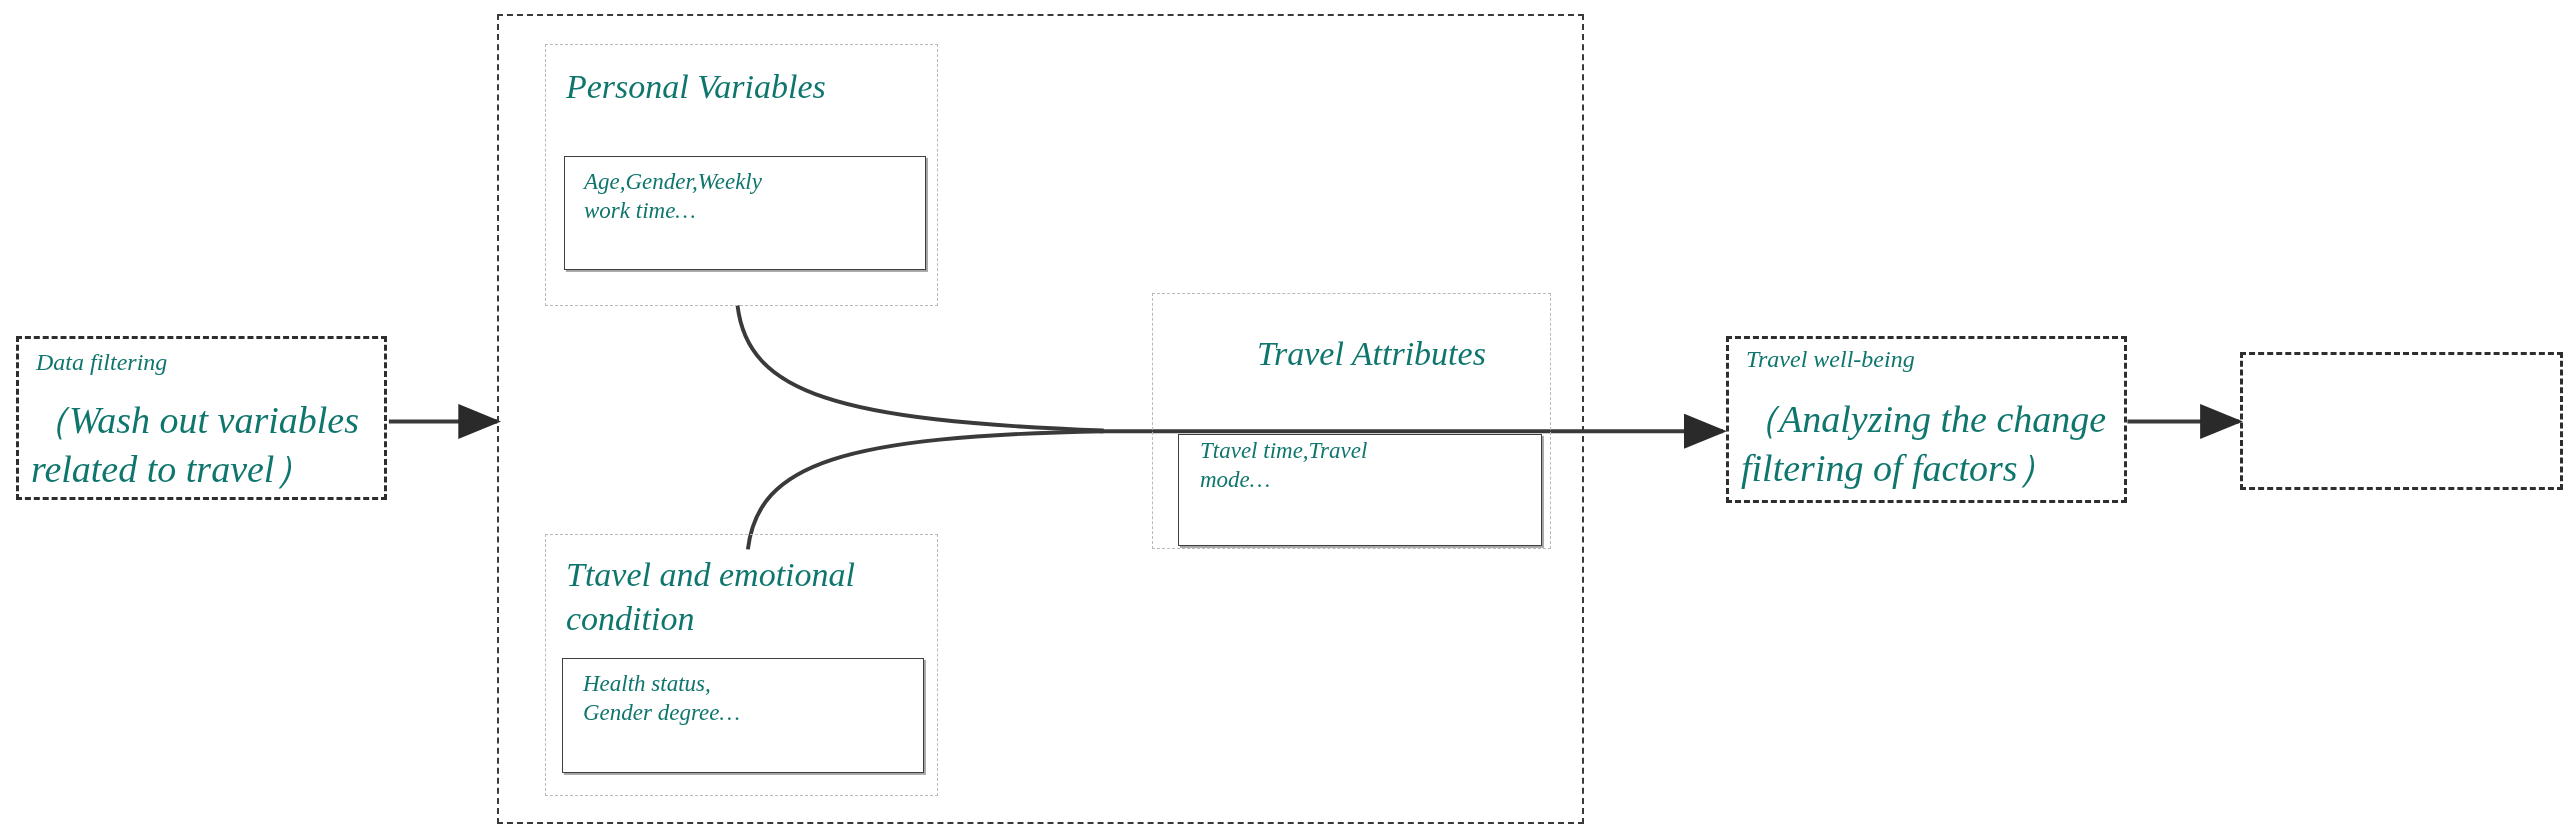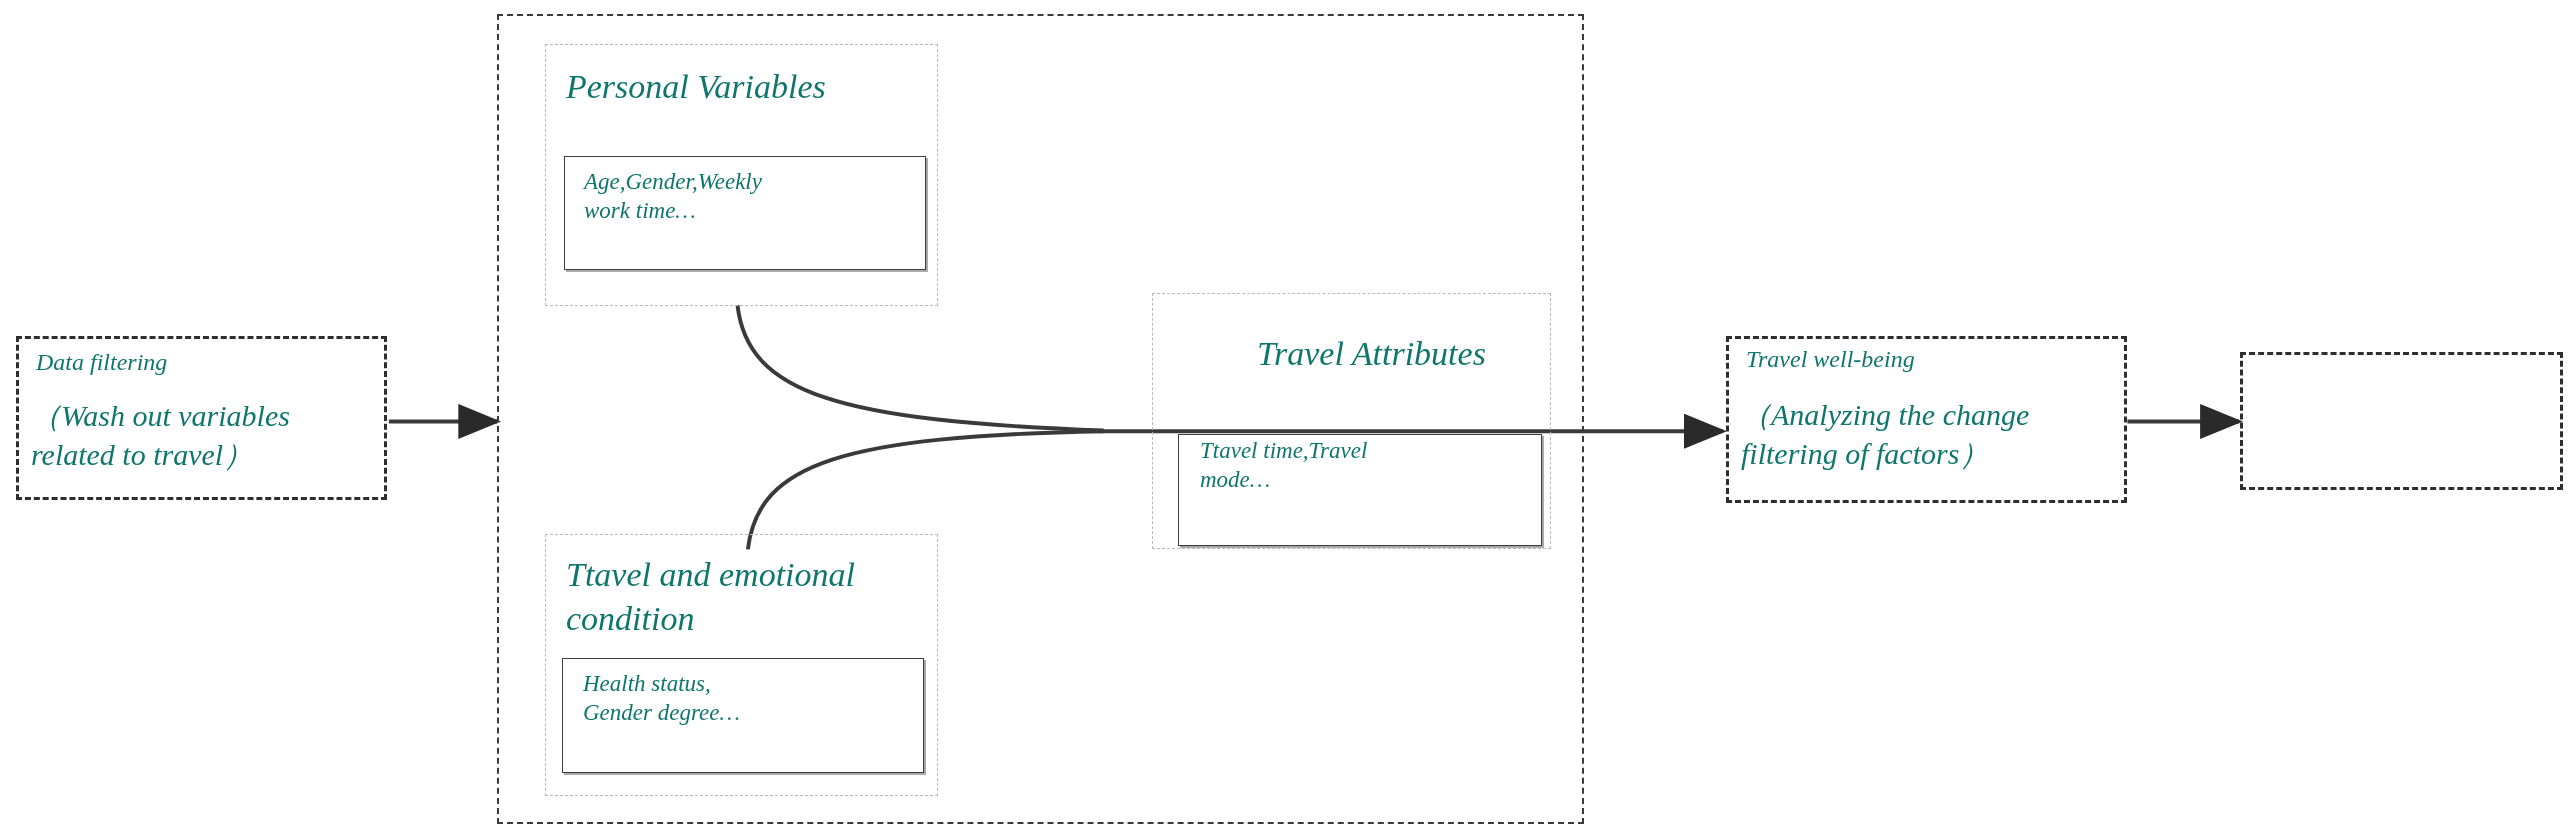--- a/index.html
+++ b/index.html
@@ -44,21 +44,21 @@
     box-sizing: border-box;
     white-space: pre-line;
     line-height: 1.30;
     color: #0f766e;
     font-style: italic;
   }
   .t-title {
     font-size: 24px;
   }
   .t-sub {
-    font-size: 30px;
+    font-size: 38px;
   }
   .t-group-title {
     font-size: 34px;
   }
   .t-inner {
     font-size: 23px;
     line-height: 1.28;
   }
 
   

